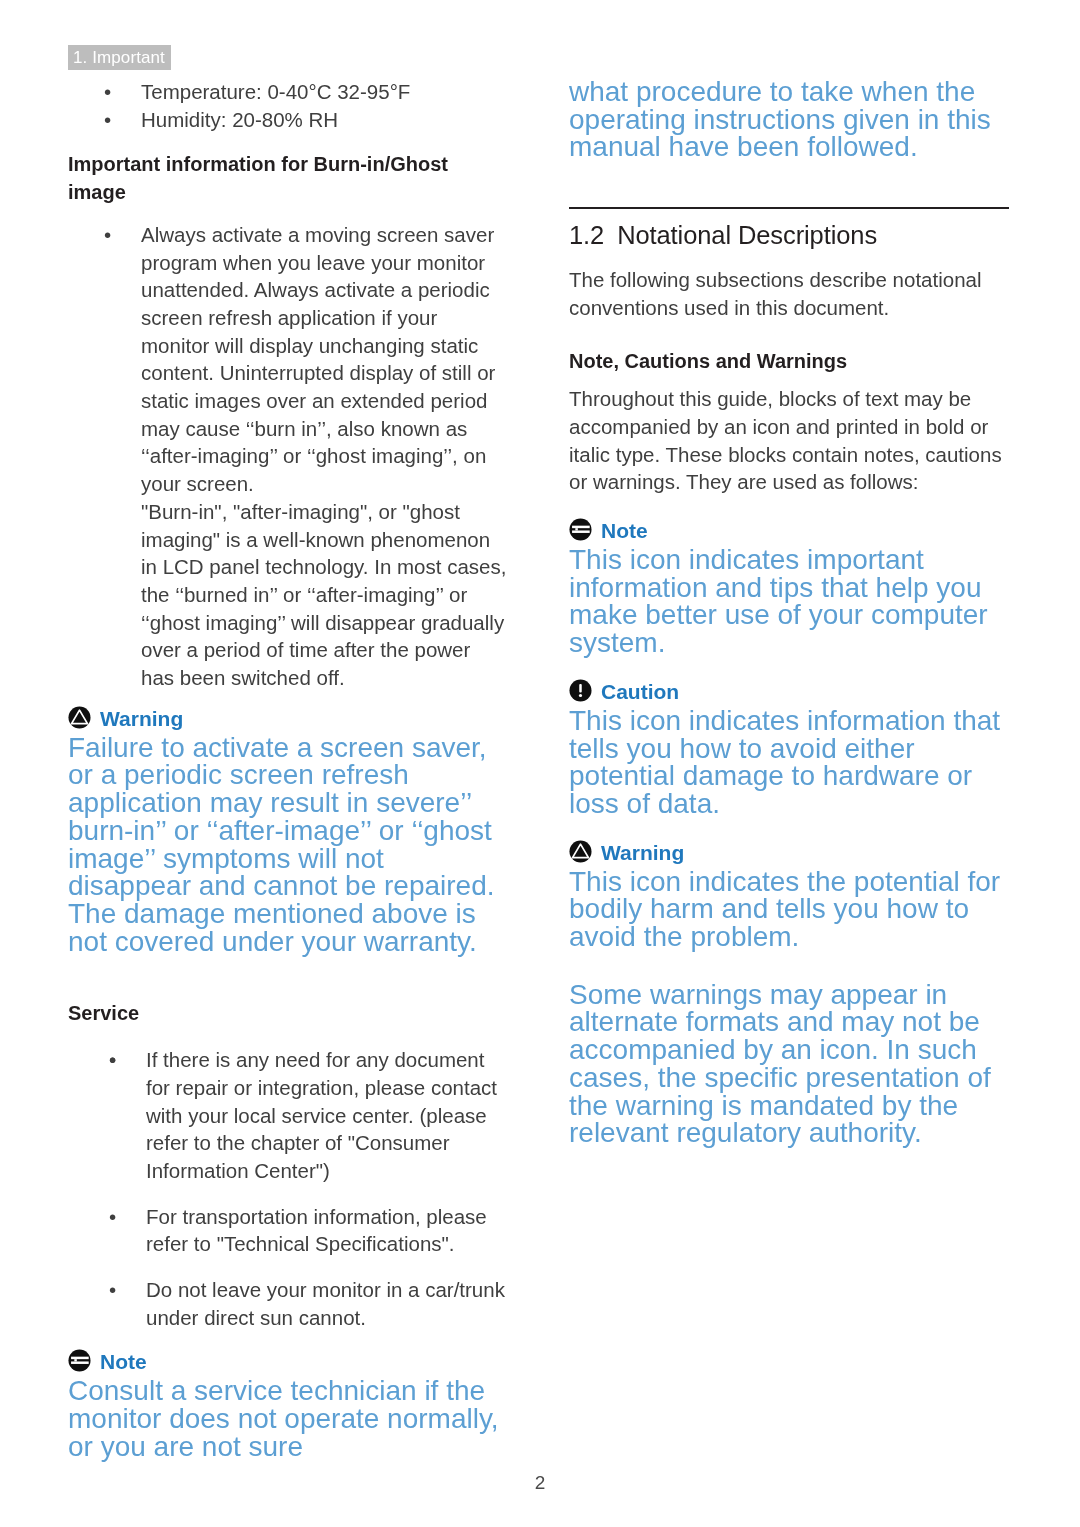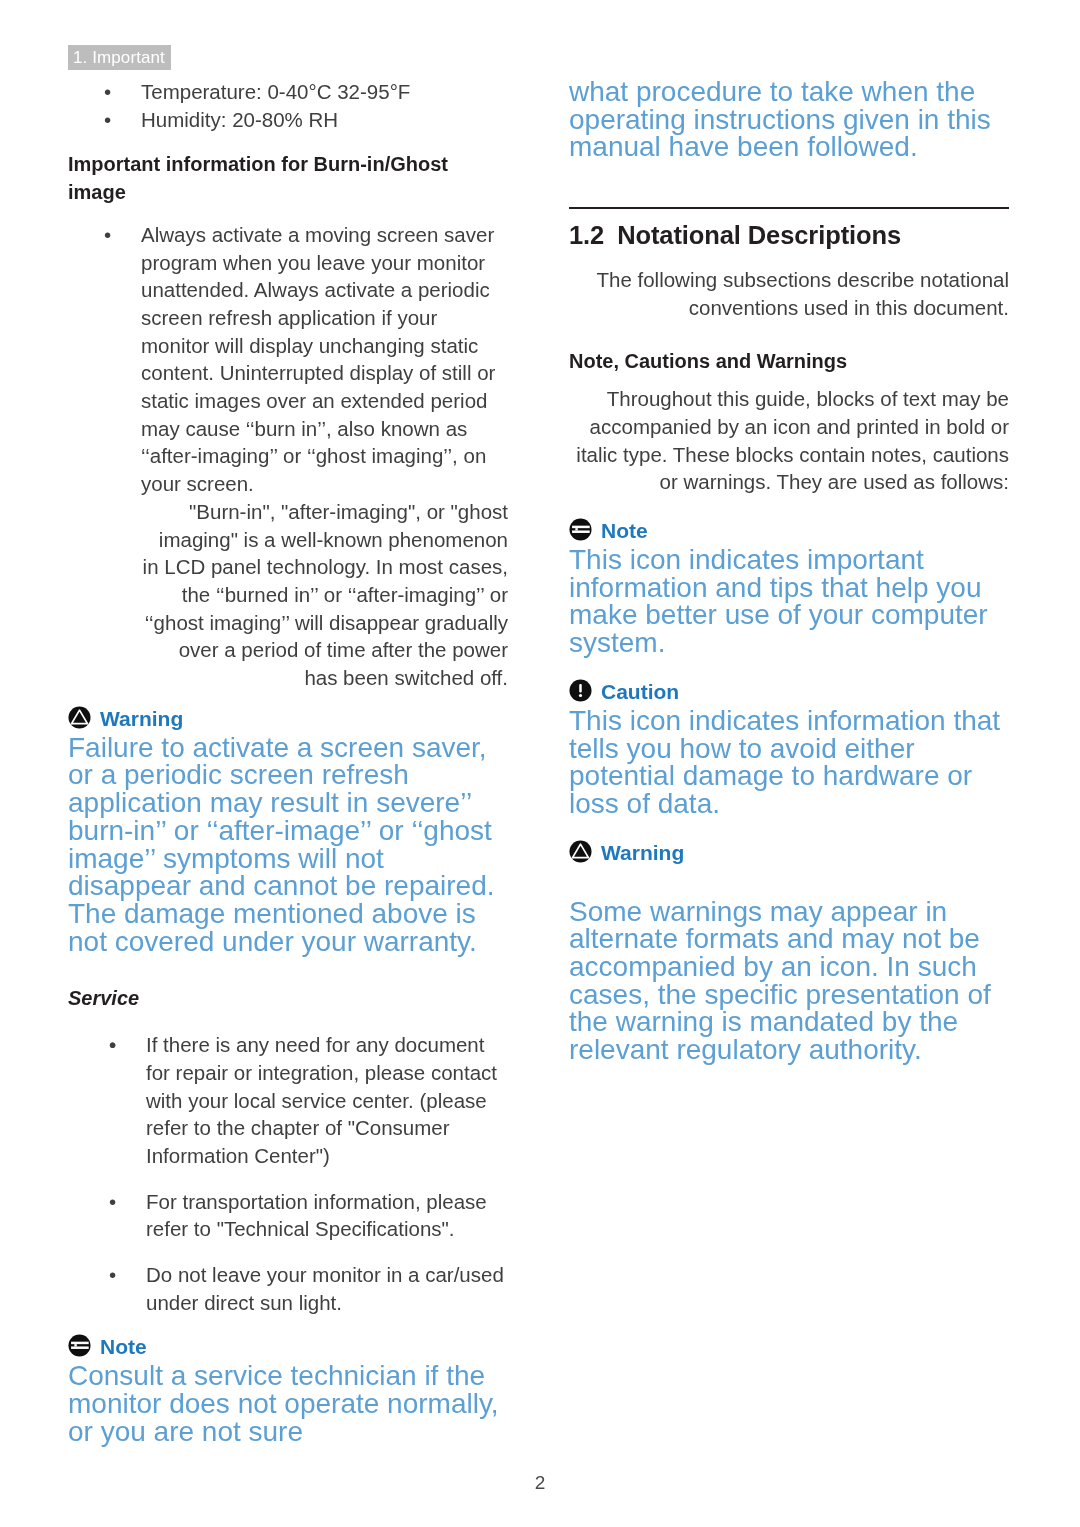--- a/index.html
+++ b/index.html
@@ -60,34 +60,33 @@
   p, h2, h3, ul, li {
     margin: 0;
     padding: 0;
   }
 
   .body-text {
     font-size: 20.5px;
     line-height: 27.7px;
     color: #3f3f3f;
     font-weight: 400;
-    text-align: right;
   }
 
   .sub-head {
     font-size: 20px;
     line-height: 27.7px;
     font-weight: 700;
     color: #231f20;
   }
 
   .section-head {
     font-size: 25.5px;
     line-height: 33px;
-    font-weight: 700;
+    font-weight: 400;
     color: #231f20;
     letter-spacing: -.1px;
   }
   .section-head .num { margin-right: 13px; }
 
   .rule {
     border-top: 2.4px solid #231f20;
     width: 100%;
     height: 0;
   }
@@ -139,21 +138,21 @@
   }
 
   
   .mt-6  { margin-top: 6px; }
   .mt-10 { margin-top: 10px; }
   .mt-14 { margin-top: 14px; }
   .mt-18 { margin-top: 18px; }
   .mt-22 { margin-top: 22px; }
   .mt-26 { margin-top: 26px; }
   .mt-30 { margin-top: 30px; }
-  .mt-38 { margin-top: 30px; font-style: italic; }
+  .mt-38 { margin-top: 45px; }
   .mt-46 { margin-top: 46px; }
 
   
   .page-number {
     position: absolute;
     left: 0;
     top: 1472px;
     width: 1080px;
     text-align: center;
     font-size: 19px;
@@ -217,21 +216,21 @@
         <li class="mt-18">
           <span class="dot">•</span>
           <span>If there is any need for any document for repair or integration, please contact with your local service center. (please refer to the chapter of "Consumer Information Center")</span>
         </li>
         <li class="mt-18">
           <span class="dot">•</span>
           <span>For transportation information, please refer to "Technical Specifications".</span>
         </li>
         <li class="mt-18">
           <span class="dot">•</span>
-          <span>Do not leave your monitor in a car/used under direct sun light.</span>
+          <span>Do not leave your monitor in a car/trunk under direct sun cannot.</span>
         </li>
       </ul>
 
       <div class="callout-title mt-18">
         <span class="icon">
           <svg viewBox="0 0 24 24" width="23" height="23" aria-hidden="true">
             <circle cx="12" cy="12" r="11.5" fill="#0f0f0f"></circle>
             <rect x="3.2" y="8.0" width="18.4" height="2.6" fill="#ffffff"></rect>
             <rect x="3.2" y="13.0" width="18.4" height="2.6" fill="#ffffff"></rect>
             <rect x="6.6" y="10.6" width="2.6" height="2.4" fill="#ffffff"></rect>
@@ -287,19 +286,20 @@
         <span class="icon">
           <svg viewBox="0 0 24 24" width="23" height="23" aria-hidden="true">
             <circle cx="12" cy="12" r="11.5" fill="#0f0f0f"></circle>
             <path d="M12 4.3 L20.3 18.4 L3.7 18.4 Z" fill="none" stroke="#ffffff" stroke-width="1.8" stroke-linejoin="round"></path>
             <rect x="11.1" y="8.4" width="1.9" height="5.4" fill="#0f0f0f"></rect>
             <rect x="11.1" y="14.7" width="1.9" height="1.9" fill="#0f0f0f"></rect>
           </svg>
         </span>
         <span class="label">Warning</span>
       </div>
+      <p class="callout-body">This icon indicates the potential for bodily harm and tells you how to avoid the problem.</p>
 
       <p class="callout-body mt-30">Some warnings may appear in alternate formats and may not be accompanied by an icon. In such cases, the specific presentation of the warning is mandated by the relevant regulatory authority.</p>
     </div>
   </div>
 
   <div class="page-number">2</div>
 </div>
 
 </body></html>

